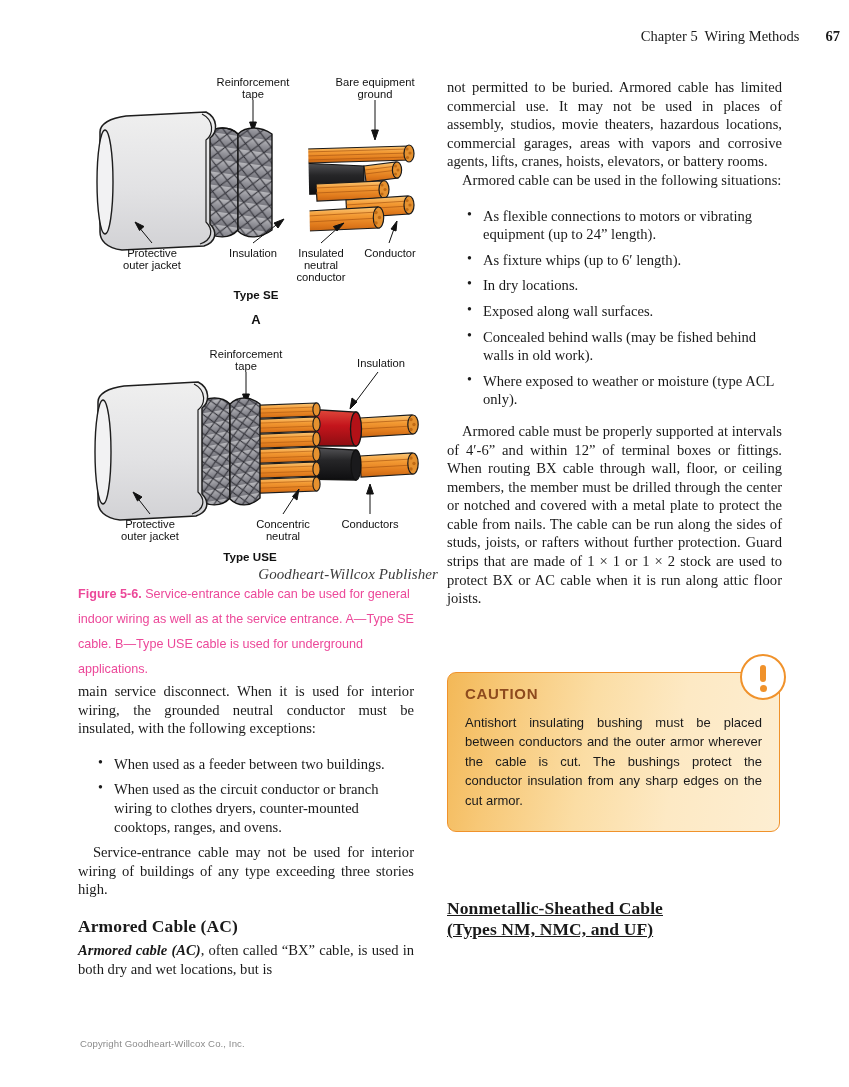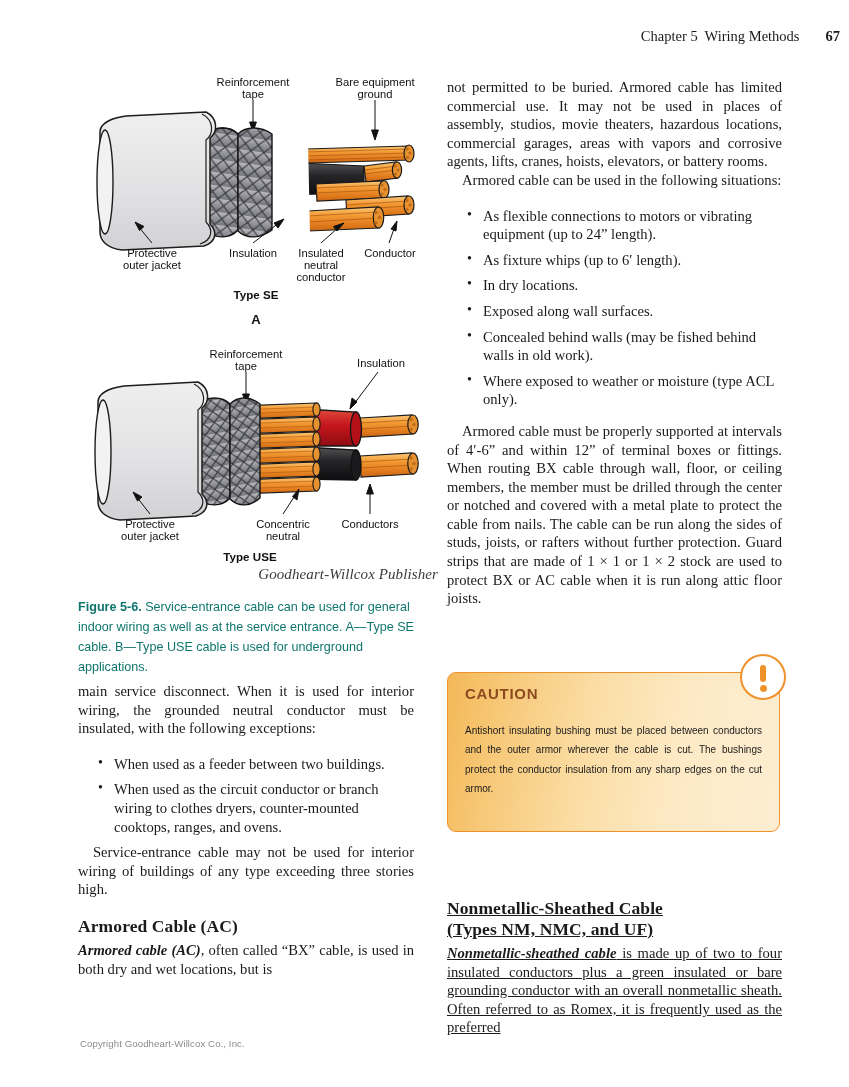--- a/index.html
+++ b/index.html
@@ -122,23 +122,22 @@
     color: #3a3a3a;
     letter-spacing: 0.1px;
   }
   .fig-caption {
     position: absolute;
     left: 78px;
     top: 582px;
     width: 346px;
     font-family: "Liberation Sans", sans-serif;
     font-size: 12.6px;
-    line-height: 20px;
-    color: #0f766e;
-    margin-top: 15px;
+    line-height: 25px;
+    color: #ec4899;
   }
   .fig-caption .cap-num { font-weight: bold; }
 
   
   .caution-wrap {
     position: absolute;
     left: 447px;
     top: 672px;
     width: 335px;
     height: 162px;
@@ -166,24 +165,24 @@
     top: 12px;
     font-family: "Liberation Sans", sans-serif;
     font-weight: bold;
     font-size: 15px;
     letter-spacing: 0.7px;
     color: #8d4a1e;
   }
   .caution-text {
     position: absolute;
     left: 17px;
-    top: 48px;
+    top: 40px;
     width: 297px;
     font-family: "Liberation Sans", sans-serif;
-    font-size: 10px;
+    font-size: 13px;
     line-height: 19.4px;
     color: #1b1b1b;
     text-align: justify;
     text-justify: inter-word;
   }
   .caution-badge {
     position: absolute;
     right: -4px;
     top: -18px;
     width: 46px;
@@ -539,18 +538,17 @@
       <div class="bang-bar"></div>
       <div class="bang-dot"></div>
     </div>
   </div>
 
   <div class="col-right" style="top:898px;text-decoration:underline;">
     <h2 class="sec" style="margin-top:0;">
       <span>Nonmetallic-Sheathed Cable</span><br>
       <span>(Types NM, NMC, and UF)</span>
     </h2>
-    <p class="body"><span class="runin">Nonmetallic-sheathed cable</span><span> is made up of two to four insulated conductors plus a green insulated or bare grounding conductor with an overall nonmetallic sheath. Often referred to as Romex, it is frequently used as the preferred</span></p>
   </div>
 
   <div class="footer">Copyright Goodheart-Willcox Co., Inc.</div>
 
 </div>
 
 </body></html>

